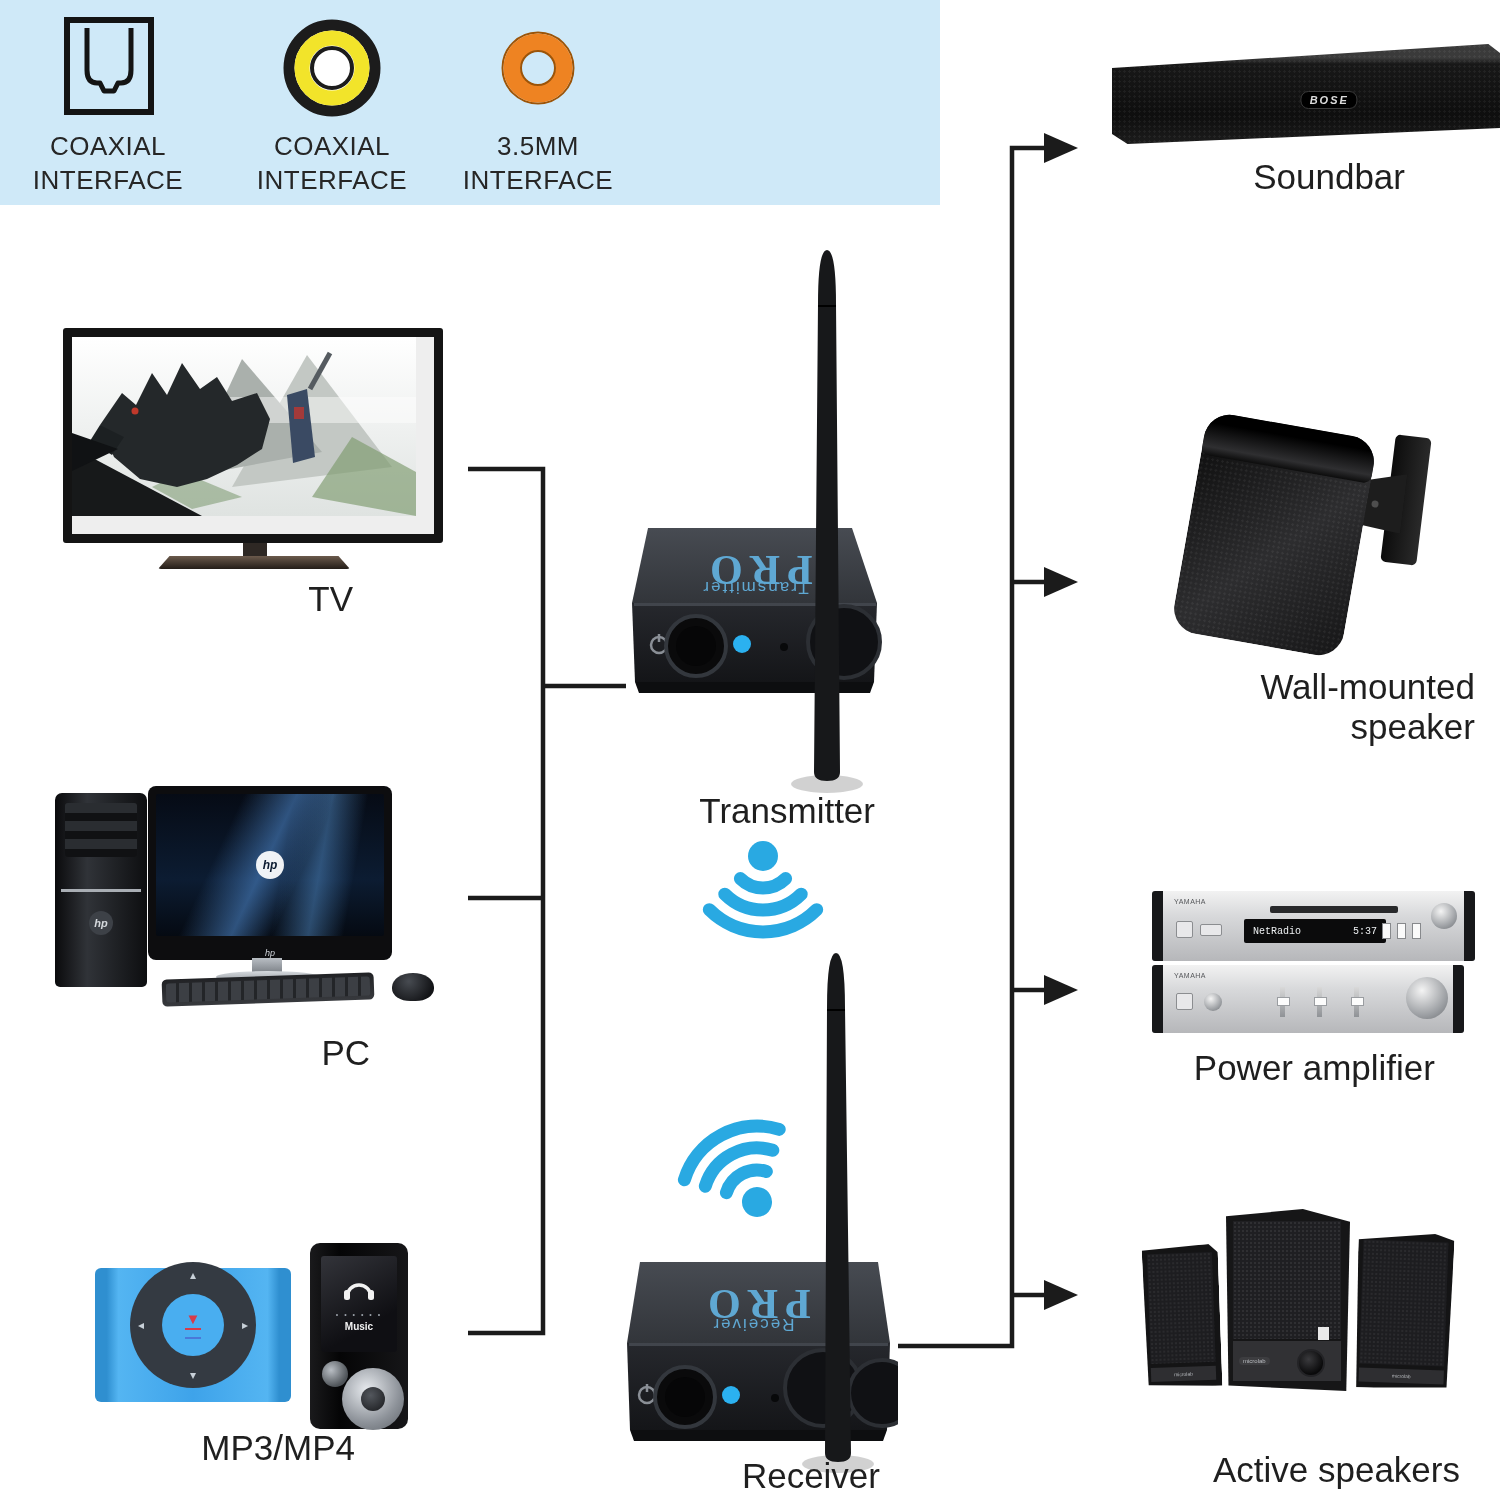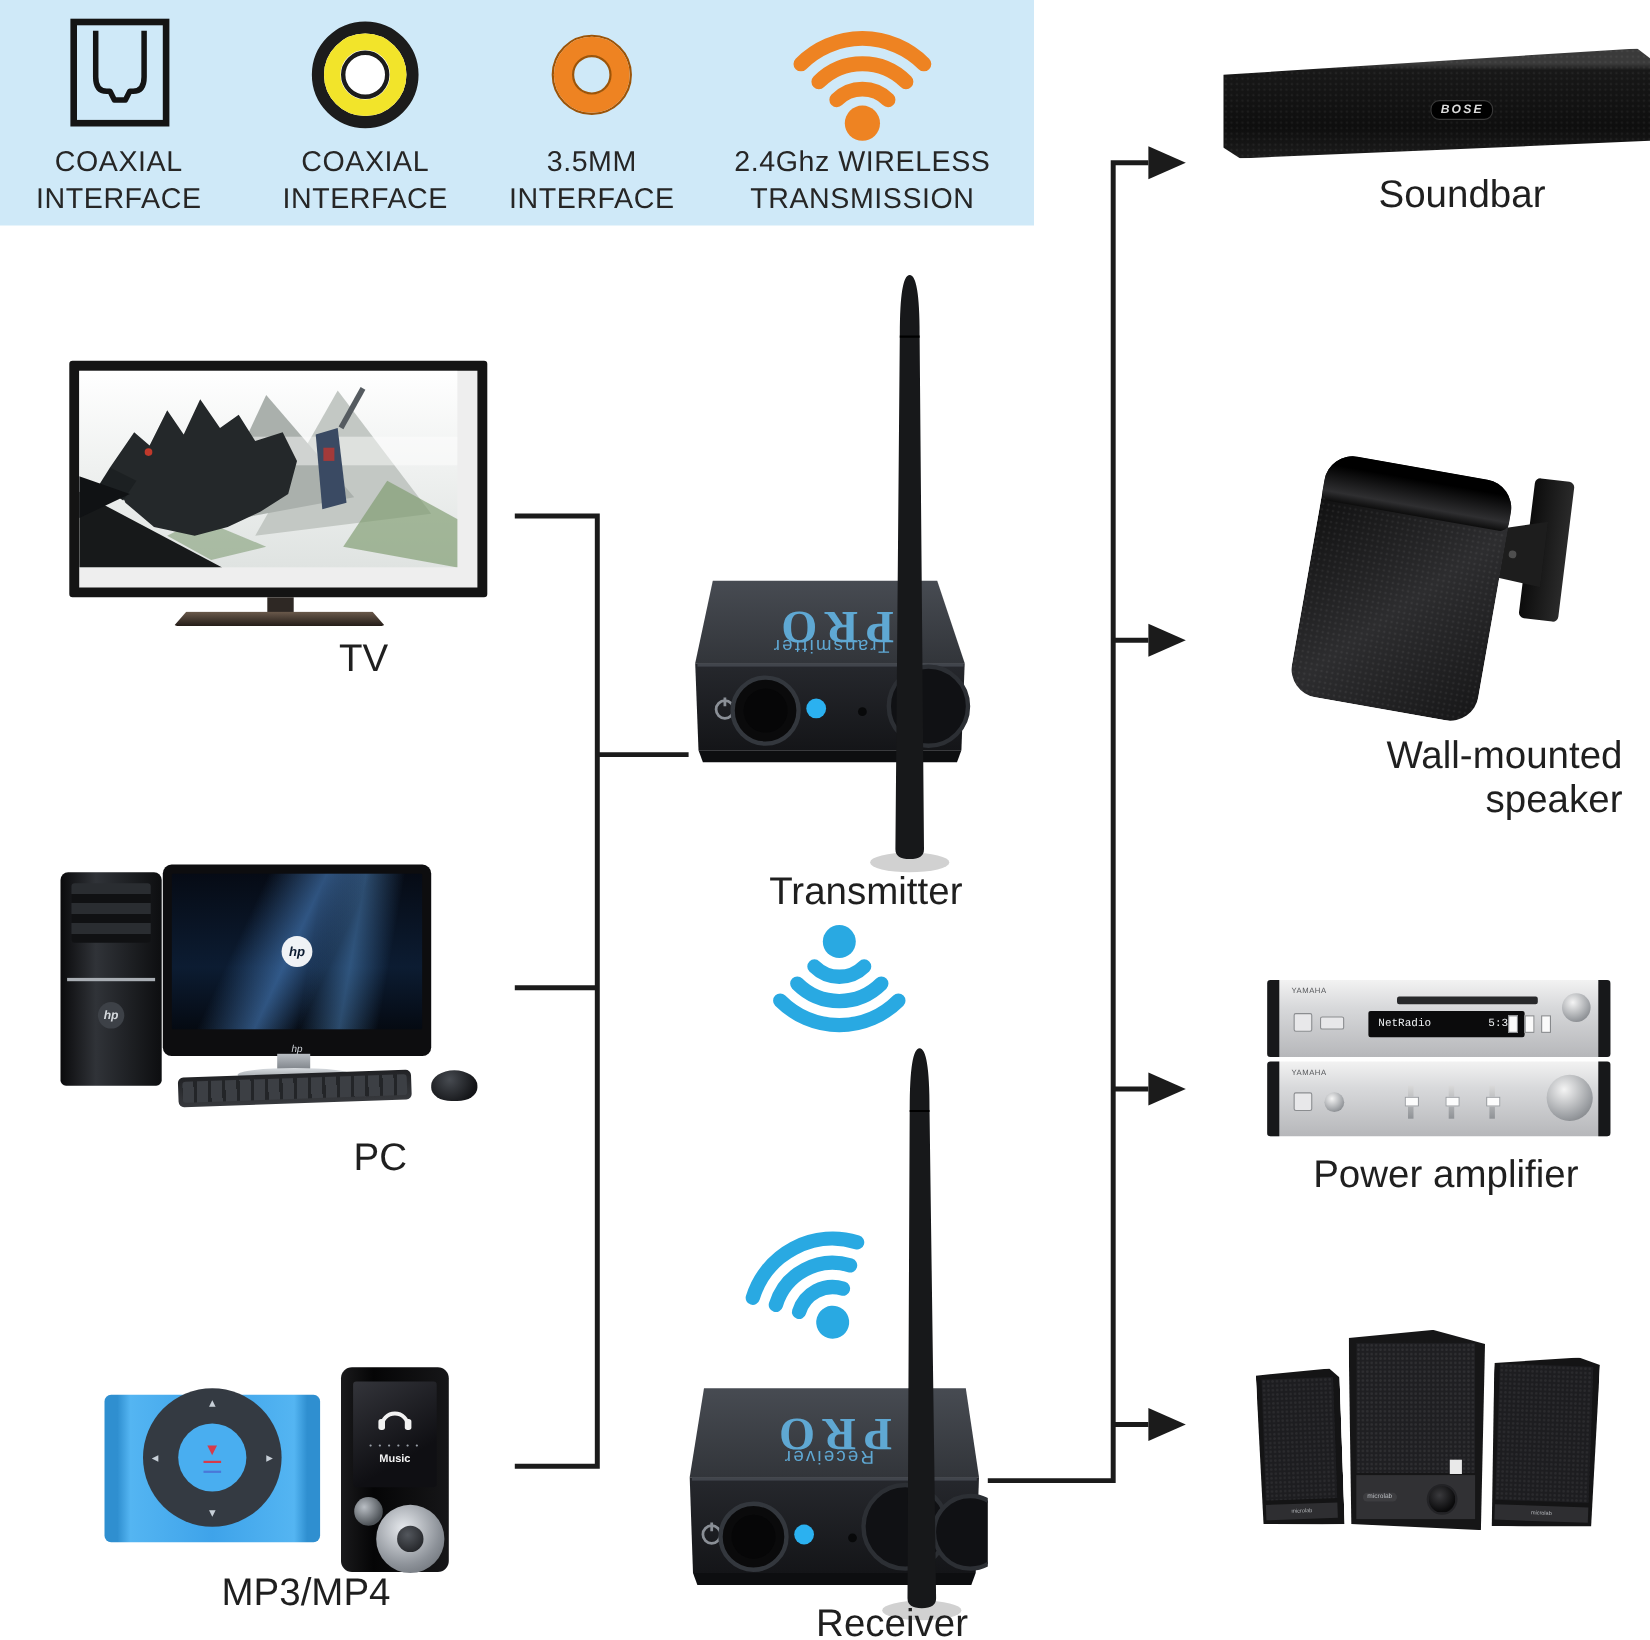--- a/index.html
+++ b/index.html
@@ -210,36 +210,20 @@
           <circle cx="65" cy="60" r="35.5" fill="none" stroke="#9c5408" stroke-width="2"></circle>
           <circle cx="65" cy="60" r="26" fill="none" stroke="var(--accent-orange)" stroke-width="17"></circle>
           <circle cx="65" cy="60" r="17" fill="none" stroke="#9c5408" stroke-width="2"></circle>
         </svg>
       </div>
       <div class="b-label">
         <span>3.5MM</span>
           <span>INTERFACE</span>
       </div>
     </div>
-    <div class="b-item i4">
-      <div class="b-icon">
-        <svg width="176" height="122">
-          <g transform="translate(88,106)">
-            <circle class="owifi-dot" cx="0" cy="-2" r="16"></circle>
-            <path class="owifi-arc" d="M-23.3,-23.3 A33,33 0 0 1 23.3,-23.3"></path>
-            <path class="owifi-arc" d="M-39.6,-39.6 A56,56 0 0 1 39.6,-39.6"></path>
-            <path class="owifi-arc" d="M-55.9,-55.9 A79,79 0 0 1 55.9,-55.9"></path>
-          </g>
-        </svg>
-      </div>
-      <div class="b-label">
-        <span>2.4Ghz WIRELESS</span>
-          <span>TRANSMISSION</span>
-      </div>
-    </div>
   </div>
 
   <div class="device abs tv-frame">
     <svg width="344" height="179" viewBox="0 0 344 179" preserveAspectRatio="none">
       <defs>
         <linearGradient id="sky" x1="0" y1="0" x2="0" y2="1">
           <stop offset="0" stop-color="#ffffff"></stop>
             <stop offset="1" stop-color="#dfe3e1"></stop>
         </linearGradient>
       </defs>
@@ -380,21 +364,21 @@
       <i style="left:14px;top:14px;"></i>
         <i style="left:34px;top:30px;"></i>
     </div>
     <div class="ws-body">
       <div class="ws-cap"></div>
     </div>
   </div>
   <div class="dev-label" style="left:1135px;top:667px;width:340px;">Wall-mounted speaker</div>
 
   <div class="device abs amp-wrap">
-    <div class="amp-unit" style="top:0;height:70px;">
+    <div class="amp-unit" style="top:0;height:70px;padding-left:11px;">
       <span class="amp-brand">YAMAHA</span>
       <div class="amp-slot"></div>
       <div class="amp-display">
         <span>NetRadio</span>
         <span>5:37</span>
       </div>
       <div class="amp-btn" style="left:24px;top:30px;width:15px;height:15px;"></div>
       <div class="amp-btn" style="left:48px;top:33px;width:20px;height:10px;"></div>
       <div class="amp-smallbtns">
           <i></i>
@@ -430,14 +414,15 @@
     </div>
     <div class="as-sub">
       <div class="grille"></div>
       <div class="as-panel">
         <span class="as-logo">microlab</span>
         <div class="as-knob"></div>
         <div class="as-white"></div>
       </div>
     </div>
   </div>
+  <div class="dev-label" style="left:1160px;top:1450px;width:300px;">Active speakers</div>
 
 </div>
 
 </body></html>

